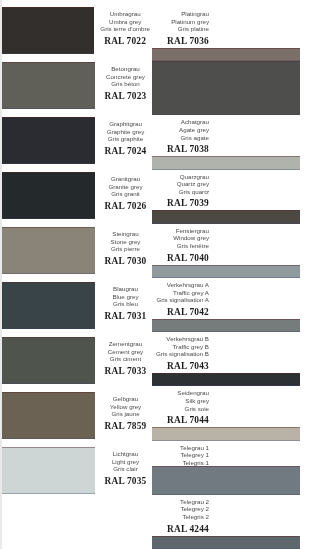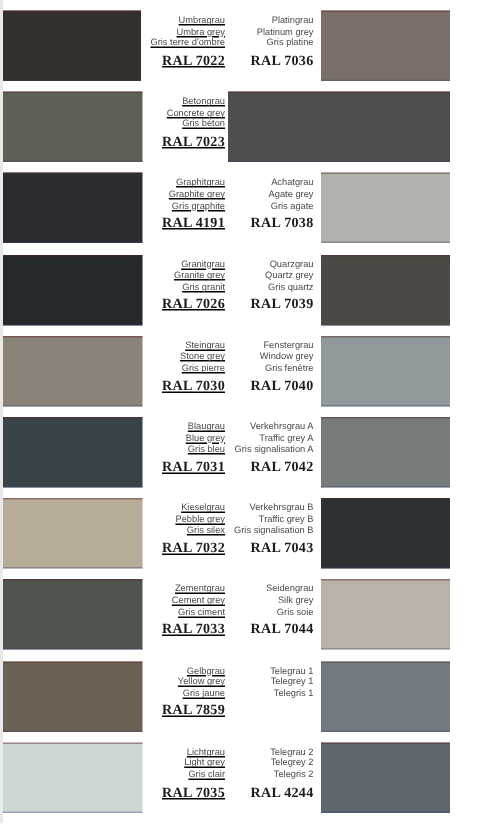--- a/index.html
+++ b/index.html
@@ -42,28 +42,27 @@
     width: 95px;
     height: 47px;
     margin-left: 0px;
     margin-right: 4px;
     box-sizing: border-box;
     border-top: 1px solid rgba(90,40,40,0.45);
     border-bottom: 1px solid rgba(60,70,110,0.35);
   }
   .col-left .labels {
     flex: 1;
-    text-align: right;
+    text-align: center;
     padding-left: 2px;
     padding-top: 3px;
     box-sizing: border-box;
-    text-decoration: underline;
   }
   
-  .col-right .row { flex-direction: row; }
+  .col-right .row { flex-direction: column; }
   .col-right .labels {
     width: 62px;
     text-align: right;
     padding-right: 3px;
     padding-top: 3px;
     box-sizing: border-box;
   }
   .col-right .swatch {
     flex: 1;
     height: 47px;
@@ -125,21 +124,21 @@
         <div class="ral-code">RAL 7023</div>
       </div>
     </div>
 
     <div class="row">
       <div class="swatch" style="background-color: rgb(42, 44, 49);"></div>
       <div class="labels">
         <div class="name-de">Graphitgrau</div>
         <div class="name-en">Graphite grey</div>
         <div class="name-fr">Gris graphite</div>
-        <div class="ral-code">RAL 4191</div>
+        <div class="ral-code">RAL 7024</div>
       </div>
     </div>
 
     <div class="row">
       <div class="swatch" style="background-color: rgb(36, 41, 43);"></div>
       <div class="labels">
         <div class="name-de">Granitgrau</div>
         <div class="name-en">Granite grey</div>
         <div class="name-fr">Gris granit</div>
         <div class="ral-code">RAL 7026</div>
@@ -159,29 +158,20 @@
     <div class="row">
       <div class="swatch" style="background-color: rgb(57, 68, 73);"></div>
       <div class="labels">
         <div class="name-de">Blaugrau</div>
         <div class="name-en">Blue grey</div>
         <div class="name-fr">Gris bleu</div>
         <div class="ral-code">RAL 7031</div>
       </div>
     </div>
 
-    <div class="row">
-      <div class="swatch" style="background-color: rgb(182, 172, 151);"></div>
-      <div class="labels">
-        <div class="name-de">Kieselgrau</div>
-        <div class="name-en">Pebble grey</div>
-        <div class="name-fr">Gris silex</div>
-        <div class="ral-code">RAL 7032</div>
-      </div>
-    </div>
 
     <div class="row">
       <div class="swatch" style="background-color: rgb(79, 85, 76);"></div>
       <div class="labels">
         <div class="name-de">Zementgrau</div>
         <div class="name-en">Cement grey</div>
         <div class="name-fr">Gris ciment</div>
         <div class="ral-code">RAL 7033</div>
       </div>
     </div>

